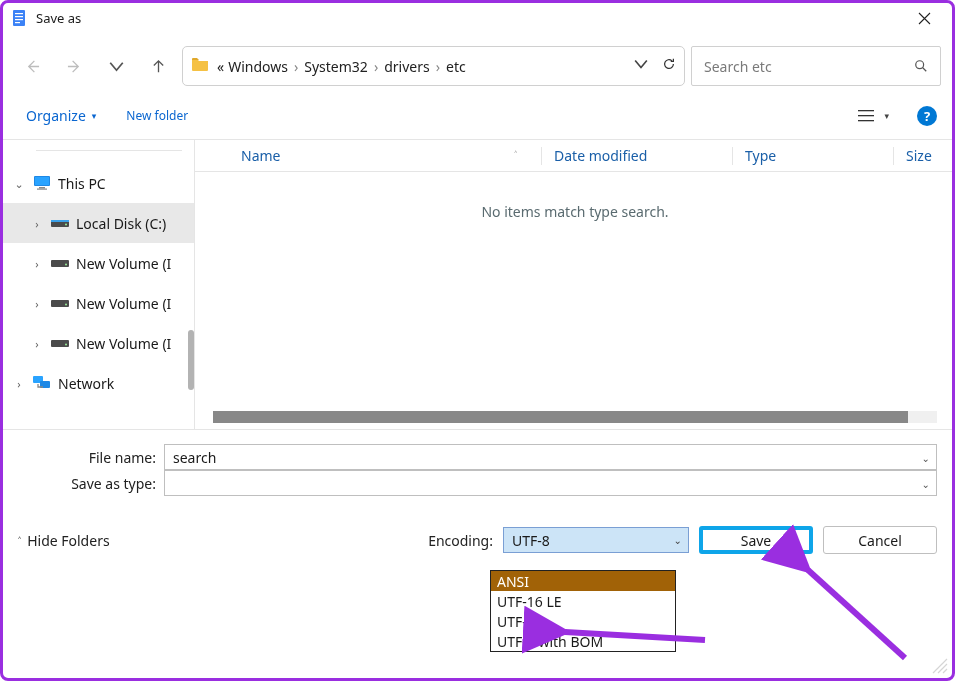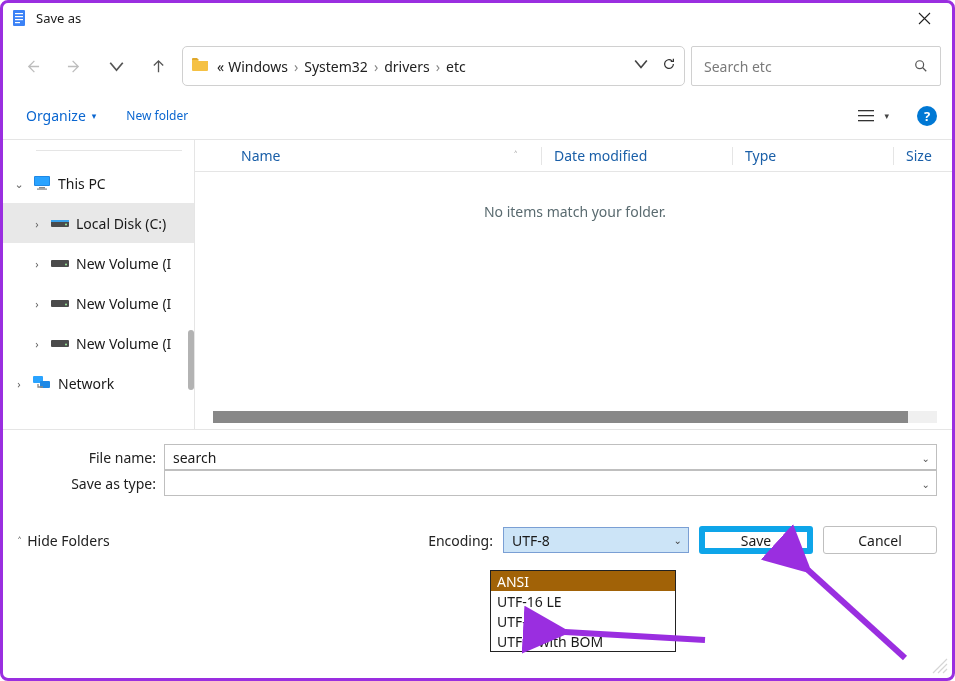--- a/index.html
+++ b/index.html
@@ -87,21 +87,21 @@
   .form-row .field .dd{position:absolute;right:6px;top:6px;color:#555;font-size:10px}
 
   .footer{display:flex;align-items:center;padding:30px 18px 12px 18px;gap:10px}
   .hide-folders{display:flex;align-items:center;gap:6px;font-size:14px;color:#222}
   .hide-folders .chev{font-size:11px}
   .footer .sp{flex:1}
   .enc-label{font-size:14px;color:#222}
   .select-box{width:186px;height:26px;border:1px solid #7a9fd4;background:var(--selected-light);display:flex;align-items:center;padding:0 8px;font-size:14px;position:relative}
   .select-box .dd{position:absolute;right:6px;color:#444;font-size:10px}
   .btn{width:114px;height:28px;border:1px solid #bfbfbf;background:#fff;display:flex;align-items:center;justify-content:center;font-size:14px;border-radius:3px}
-  .btn.primary{border:6px solid #0ea5e9}
+  .btn.primary{border:4px solid #0ea5e9}
 
   .resize-grip{position:absolute;right:8px;bottom:8px;width:14px;height:14px;opacity:.35}
 
   
   .dropdown{position:absolute;left:490px;top:570px;width:186px;border:1px solid #222;background:#fff;z-index:30;font-size:14px}
   .dropdown .opt{height:20px;padding:0 6px;display:flex;align-items:center}
   .dropdown .opt.hl{background:#a16207;color:#fff}
 
   
   .arrow{position:absolute;z-index:40;pointer-events:none}
@@ -289,21 +289,21 @@
         <span>Name</span>
         <span class="sort">˄</span>
       </span>
       <span class="colsep"></span>
       <span class="col-date">Date modified</span>
       <span class="colsep"></span>
       <span class="col-type">Type</span>
       <span class="colsep"></span>
       <span class="col-size">Size</span>
     </div>
-    <div class="empty-msg">No items match your folder.</div>
+    <div class="empty-msg">No items match type search.</div>
     <div class="hscroll">
         <div class="hscroll-thumb"></div>
       </div>
   </div>
 </div>
 
 <div class="form">
   <div class="form-row">
     <label>File name:</label>
     <div class="field">

